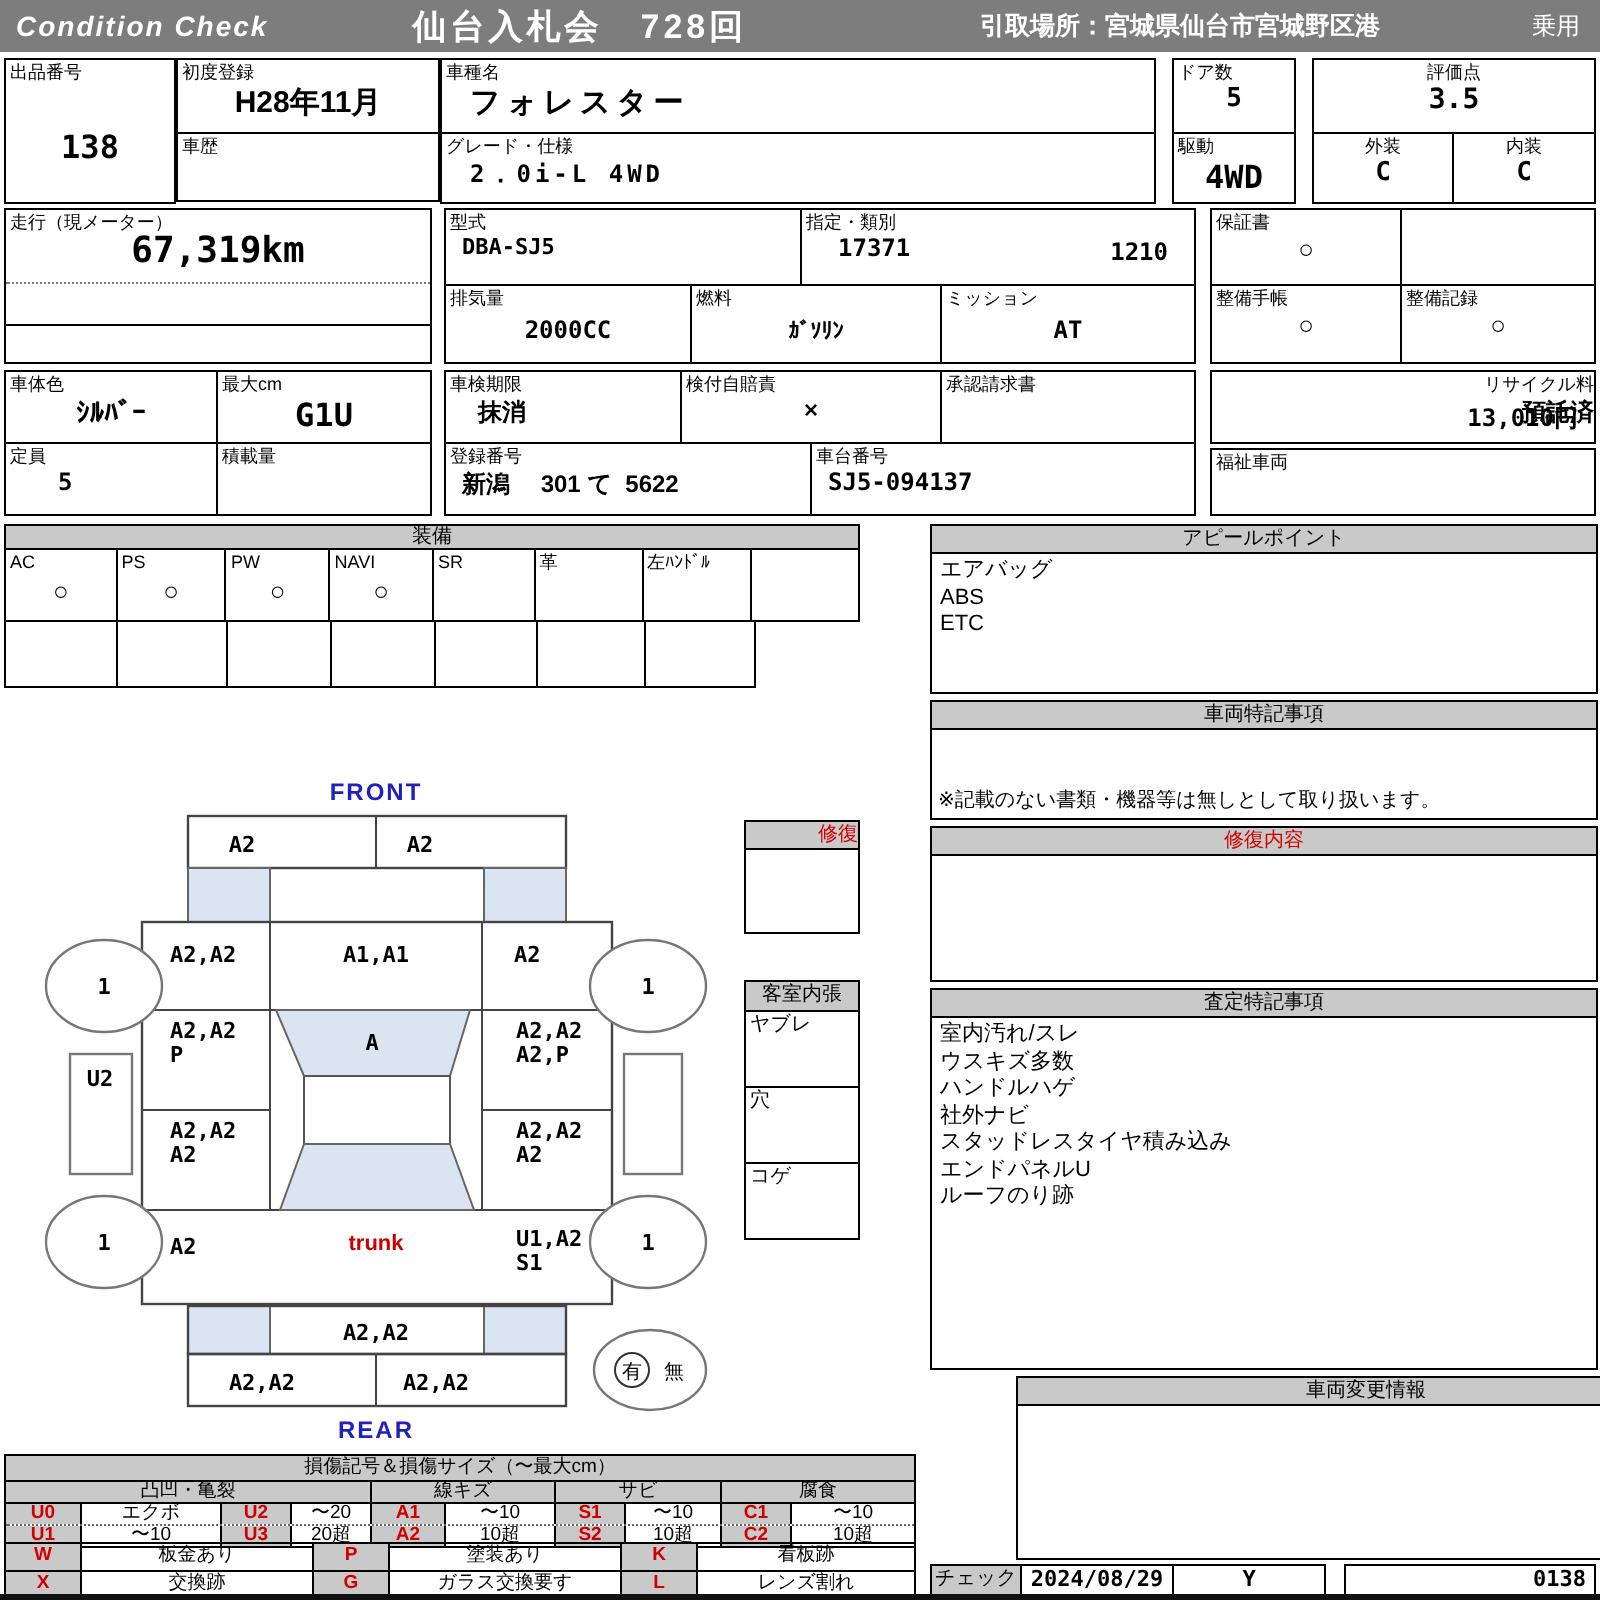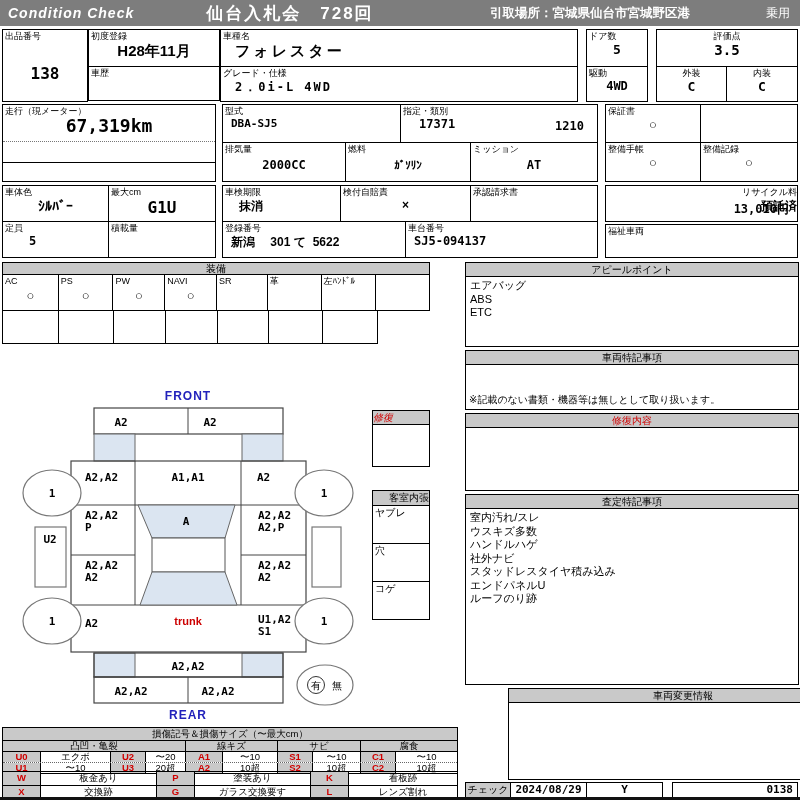--- a/index.html
+++ b/index.html
@@ -89,21 +89,21 @@
     <div class="val mono" style="font-size:12px;padding-left:14px;letter-spacing:2px;">2．0i-L  4WD</div>
   </div>
 </div>
 <div class="bx" style="left:586px;top:29px;width:62px;height:73px;">
   <div class="cell bb" style="left:0;top:0;width:60px;height:37px;">
     <span class="lbl">ドア数</span>
     <div class="val mono ctr" style="font-size:13px;">5</div>
   </div>
   <div class="cell" style="left:0;top:37px;width:60px;height:34px;">
     <span class="lbl">駆動</span>
-    <div class="val mono ctr" style="font-size:12px;">4WD</div>
+    <div class="val mono ctr" style="font-size:16px;">4WD</div>
   </div>
 </div>
 <div class="bx" style="left:656px;top:29px;width:142px;height:73px;">
   <div class="cell bb" style="left:0;top:0;width:140px;height:37px;">
     <span class="lbl ctr" style="padding-left:0;">評価点</span>
     <div class="val mono ctr" style="font-size:14px;">3.5</div>
   </div>
   <div class="cell br" style="left:0;top:37px;width:70px;height:34px;">
     <span class="lbl ctr" style="padding-left:0;">外装</span>
     <div class="val mono ctr" style="font-size:13px;">C</div>
@@ -287,24 +287,24 @@
 </div>
 
 <div class="bx" style="left:465px;top:782px;width:198px;height:16px;">
   <div class="cell br" style="left:0;top:0;width:45px;height:14px;background:#c9c9c9;text-align:center;font-size:10px;line-height:14px;">チェック</div>
   <div class="cell br val mono" style="left:45px;top:0;width:76px;height:14px;text-align:center;font-size:11px;line-height:14px;">2024/08/29</div>
   <div class="cell val mono" style="left:121px;top:0;width:75px;height:14px;text-align:center;font-size:11px;line-height:14px;">Y</div>
 </div>
 <div class="bx val mono" style="left:672px;top:782px;width:126px;height:16px;text-align:right;font-size:11px;line-height:14px;padding-right:4px;">0138</div>
 
 <div class="bx" style="left:372px;top:410px;width:58px;height:57px;">
-  <div style="height:14px;background:#c9c9c9;border-bottom:1px solid #000;text-align:left;font-size:10px;line-height:13px;color:#d00000;font-style:italic;">修復</div>
+  <div style="height:14px;background:#c9c9c9;border-bottom:1px solid #000;text-align:right;font-size:10px;line-height:13px;color:#d00000;">修復</div>
 </div>
 <div class="bx" style="left:372px;top:490px;width:58px;height:130px;">
-  <div style="height:15px;background:#c9c9c9;border-bottom:1px solid #000;text-align:right;font-size:10px;line-height:14px;">客室内張</div>
+  <div style="height:15px;background:#c9c9c9;border-bottom:1px solid #000;text-align:center;font-size:10px;line-height:14px;">客室内張</div>
   <div style="height:38px;border-bottom:1px solid #000;">
     <span class="lbl" style="font-size:10px;">ヤブレ</span>
   </div>
   <div style="height:38px;border-bottom:1px solid #000;">
     <span class="lbl" style="font-size:10px;">穴</span>
   </div>
   <div style="height:37px;">
     <span class="lbl" style="font-size:10px;">コゲ</span>
   </div>
 </div>

